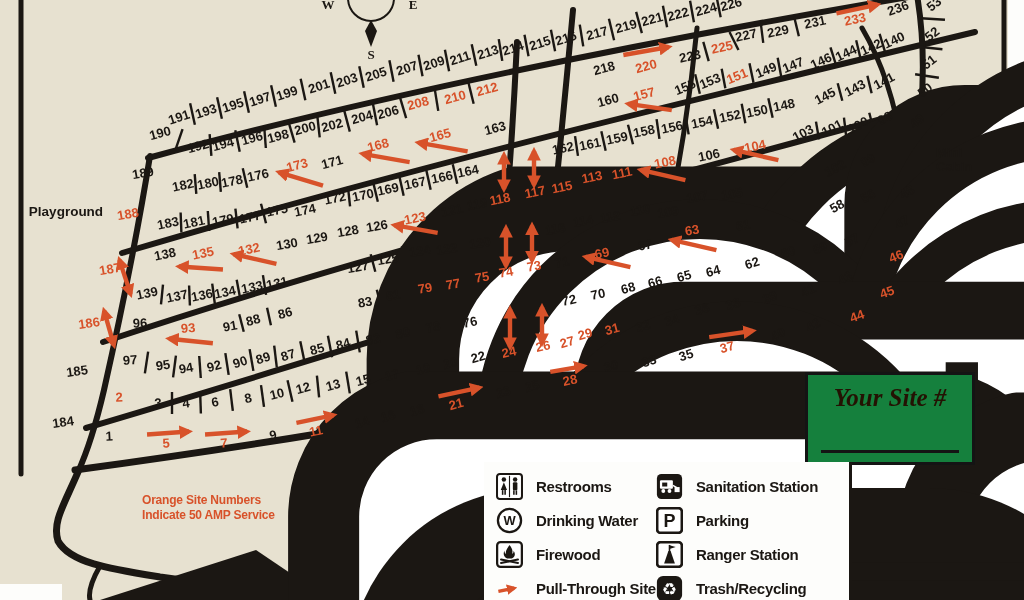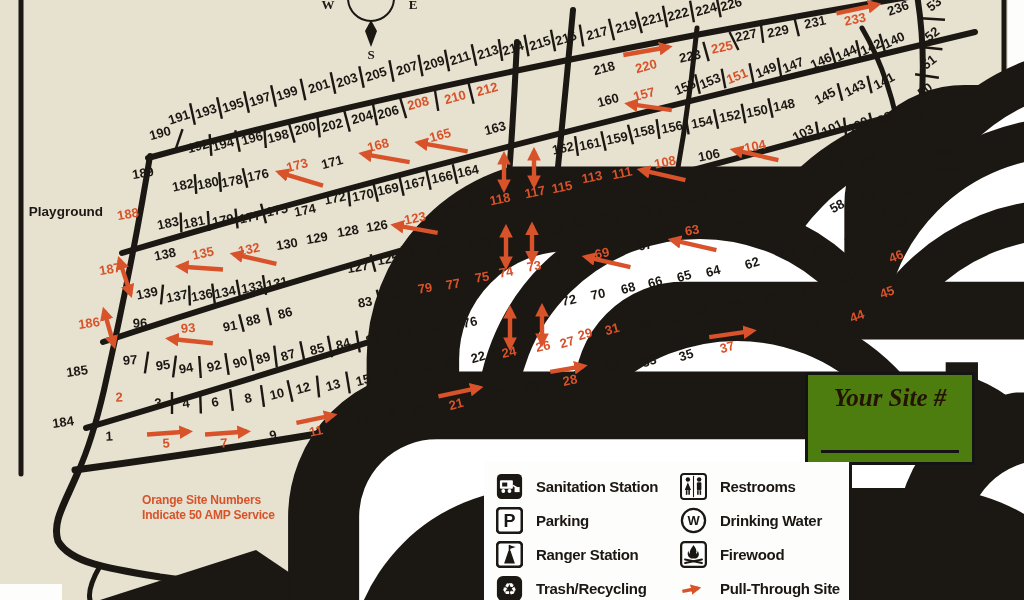--- a/index.html
+++ b/index.html
@@ -14,21 +14,21 @@
   .compass-letter{font-family:"Liberation Serif",serif;font-size:13px;font-weight:bold;
                   fill:#1b1713;text-anchor:middle;}
   .compass-circle{fill:none;stroke:#1b1713;stroke-width:2;}
   .legend{position:absolute;left:484px;top:462px;width:368px;height:138px;background:#fdfdfb;
           border-right:3px solid #1b1713;box-sizing:border-box;display:flex;padding:11px 0 0 12px;}
   .legend-col{display:flex;flex-direction:column;gap:7px;}
   .legend-col.left{width:184px;}
   .lrow{display:flex;align-items:center;gap:13px;height:27px;}
   .licon{width:27px;height:27px;flex:none;display:flex;align-items:center;justify-content:center;}
   .llabel{font-weight:bold;font-size:15px;color:#1b1713;letter-spacing:-0.3px;white-space:nowrap;}
-  .your-site{position:absolute;left:805px;top:372px;width:170px;height:93px;background:#4d7c0f;
+  .your-site{position:absolute;left:805px;top:372px;width:170px;height:93px;background:#15803d;
              border:3px solid #141414;box-sizing:border-box;}
   .your-site-label{font-family:"Liberation Serif",serif;font-style:italic;font-weight:bold;
                    font-size:25px;text-align:center;margin-top:9px;color:#241203;}
   .your-site-line{position:absolute;left:13px;right:13px;bottom:9px;height:3px;background:#141414;}
   .amp-note{position:absolute;left:142px;top:493px;color:#d8522a;font-weight:bold;
             font-size:12px;line-height:1.22;letter-spacing:-0.2px;}
 </style>
 </head>
 <body>
 
@@ -574,54 +574,20 @@
     <div>Orange Site Numbers</div>
     <div>Indicate 50 AMP Service</div>
   </div>
 
   <div class="your-site">
     <div class="your-site-label">Your Site #</div>
     <div class="your-site-line"></div>
   </div>
 
   <div class="legend">
-    <div class="legend-col left" id="legend-left">
-        <div class="lrow">
-          <span class="licon">
-            <svg viewBox="0 0 24 24" width="27" height="27">
-              <use href="#sym-sanitation" xlink:href="#sym-sanitation"></use>
-            </svg>
-          </span>
-          <span class="llabel">Sanitation Station</span>
-        </div>
-        <div class="lrow">
-          <span class="licon">
-            <svg viewBox="0 0 24 24" width="27" height="27">
-              <use href="#sym-parking" xlink:href="#sym-parking"></use>
-            </svg>
-          </span>
-          <span class="llabel">Parking</span>
-        </div>
-        <div class="lrow">
-          <span class="licon">
-            <svg viewBox="0 0 24 24" width="27" height="27">
-              <use href="#sym-ranger" xlink:href="#sym-ranger"></use>
-            </svg>
-          </span>
-          <span class="llabel">Ranger Station</span>
-        </div>
-        <div class="lrow">
-          <span class="licon">
-            <svg viewBox="0 0 24 24" width="27" height="27">
-              <use href="#sym-recycle" xlink:href="#sym-recycle"></use>
-            </svg>
-          </span>
-          <span class="llabel">Trash/Recycling</span>
-        </div>
-      </div>
     <div class="legend-col" id="legend-right">
         <div class="lrow">
           <span class="licon">
             <svg viewBox="0 0 24 24" width="27" height="27">
               <use href="#sym-restrooms" xlink:href="#sym-restrooms"></use>
             </svg>
           </span>
           <span class="llabel">Restrooms</span>
         </div>
         <div class="lrow">
@@ -647,14 +613,48 @@
                 <marker id="lah" viewBox="0 0 10 10" refX="7" refY="5" markerWidth="3" markerHeight="3" orient="auto">
                   <path d="M0,0 L10,5 L0,10 Z" fill="#d8522a"></path>
                 </marker>
               </defs>
               <line x1="3" y1="13" x2="23" y2="9" stroke="#d8522a" stroke-width="4.4" marker-end="url(#lah)"></line>
             </svg>
           </span>
           <span class="llabel">Pull-Through Site</span>
         </div>
       </div>
+    <div class="legend-col left" id="legend-left">
+        <div class="lrow">
+          <span class="licon">
+            <svg viewBox="0 0 24 24" width="27" height="27">
+              <use href="#sym-sanitation" xlink:href="#sym-sanitation"></use>
+            </svg>
+          </span>
+          <span class="llabel">Sanitation Station</span>
+        </div>
+        <div class="lrow">
+          <span class="licon">
+            <svg viewBox="0 0 24 24" width="27" height="27">
+              <use href="#sym-parking" xlink:href="#sym-parking"></use>
+            </svg>
+          </span>
+          <span class="llabel">Parking</span>
+        </div>
+        <div class="lrow">
+          <span class="licon">
+            <svg viewBox="0 0 24 24" width="27" height="27">
+              <use href="#sym-ranger" xlink:href="#sym-ranger"></use>
+            </svg>
+          </span>
+          <span class="llabel">Ranger Station</span>
+        </div>
+        <div class="lrow">
+          <span class="licon">
+            <svg viewBox="0 0 24 24" width="27" height="27">
+              <use href="#sym-recycle" xlink:href="#sym-recycle"></use>
+            </svg>
+          </span>
+          <span class="llabel">Trash/Recycling</span>
+        </div>
+      </div>
   </div>
 </div>
 
 </body></html>

